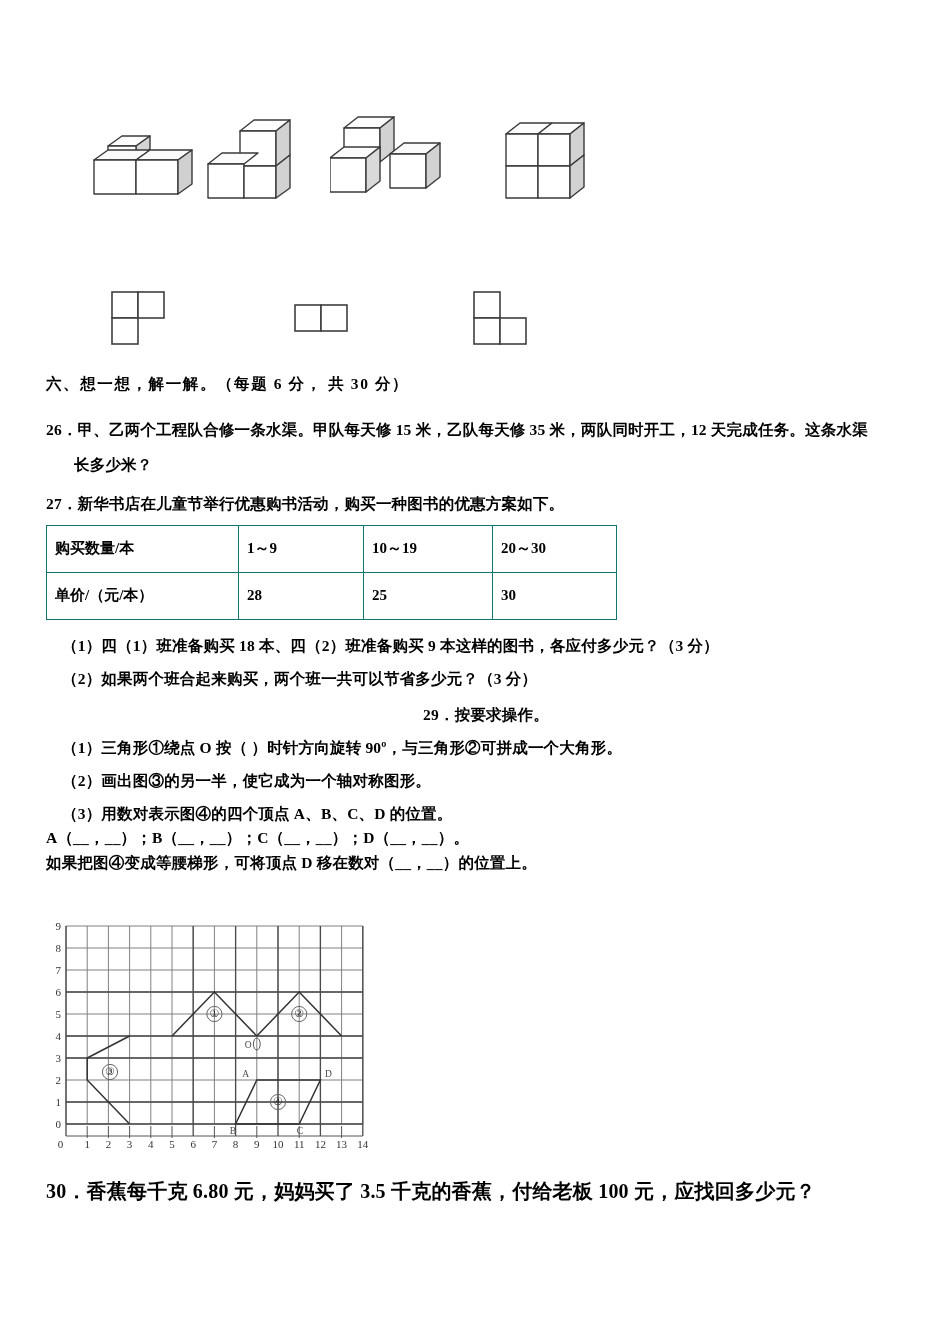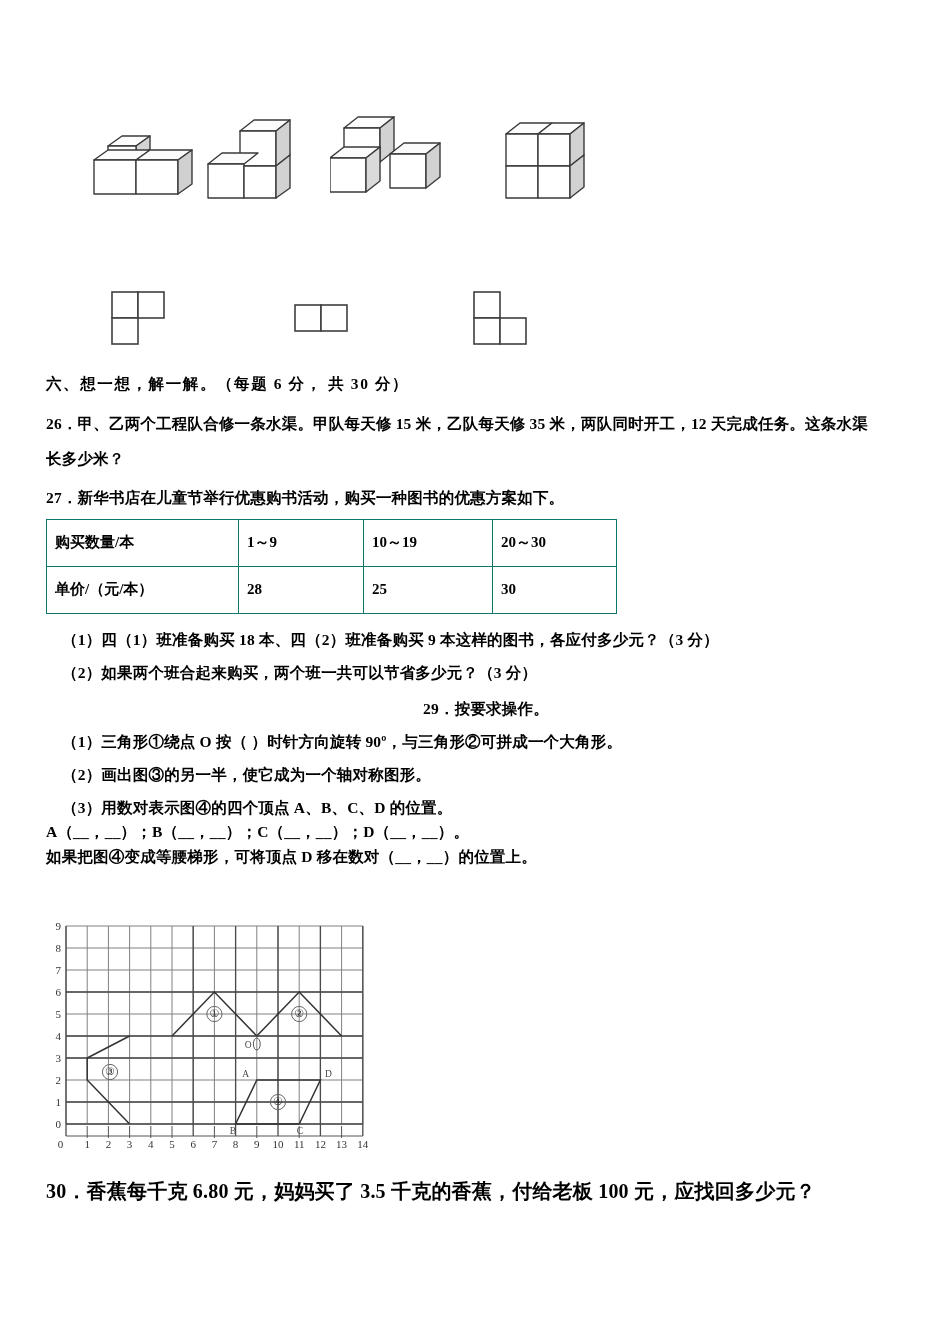--- a/index.html
+++ b/index.html
@@ -23,21 +23,21 @@
   
   .content { position:absolute; left:46px; top:374px; width:880px; }
 
   .line {
     font-size:15.5px;
     line-height:1.30;
     letter-spacing:0.2px;
     white-space:nowrap;
   }
   .hdr { font-weight:bold; letter-spacing:1.6px; margin-bottom:6px; }
-  .q { font-weight:bold; margin-top:20px; }
+  .q { font-weight:bold; margin-top:26px; }
   .sub { font-weight:bold; margin-top:13px; text-indent:16px; }
   .cont { font-weight:bold; margin-top:4px; }
 
   
   table.price {
     border-collapse:collapse;
     margin-top:10px;
     margin-left:0px;
     width:502px;
     table-layout:fixed;
@@ -168,21 +168,21 @@
         </g>
       </svg>
     </div>
   </div>
 
   <div class="content">
 
     <div class="line hdr">六、想一想，解一解。（每题 6 分， 共 30 分）</div>
 
     <div class="line q">26．甲、乙两个工程队合修一条水渠。甲队每天修 15 米，乙队每天修 35 米，两队同时开工，12 天完成任务。这条水渠</div>
-    <div class="line q" style="margin-top:15px;">长多少米？</div>
+    <div class="line q" style="margin-top:15px;margin-left:28px;">长多少米？</div>
 
     <div class="line q" style="margin-top:19px;">27．新华书店在儿童节举行优惠购书活动，购买一种图书的优惠方案如下。</div>
 
     <table class="price">
       <tbody>
           <tr>
         <td class="c0">购买数量/本</td>
         <td class="c1">1～9</td>
         <td class="c2">10～19</td>
         <td class="c3">20～30</td>

